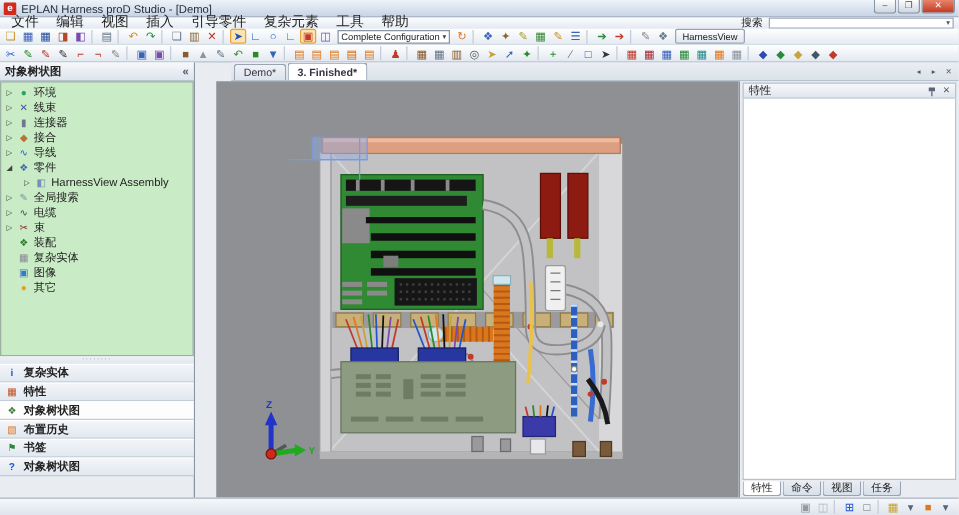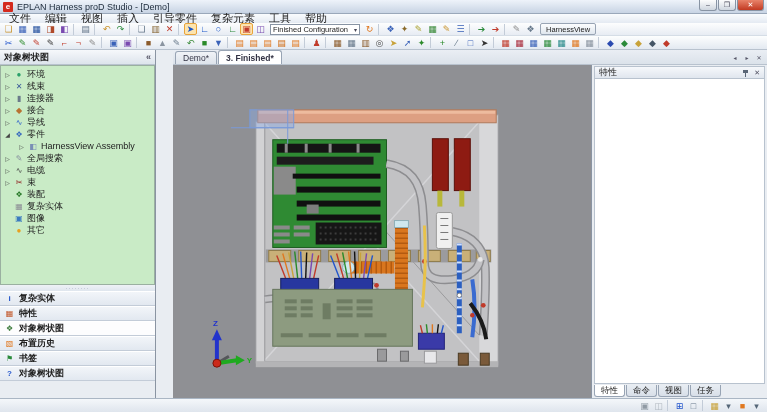--- a/index.html
+++ b/index.html
@@ -36,21 +36,21 @@
   .tree{flex:0 0 220px;background:#c9ebc6;border:1px solid #9ab0a0;overflow:hidden;padding-top:2px}
   .tree-row{height:12px;display:flex;align-items:center;gap:3px;font-size:9px;white-space:nowrap}
   .tree-exp{width:7px;font-size:6px;color:#444;text-align:center;flex:0 0 auto}
   .tree-ico{width:10px;font-size:8px;text-align:center;flex:0 0 auto}
   .splitter{height:6px;display:flex;align-items:center;justify-content:center;color:#88a;font-size:6px;letter-spacing:1px;background:linear-gradient(#eef2f6,#dfe6ee)}
   .section-btn{height:15px;display:flex;align-items:center;gap:4px;padding:0 4px;background:linear-gradient(#f2f5f9,#e2e8f0);border-top:1px solid #fff;border-bottom:1px solid #c3ccd8;font-weight:bold;font-size:9px}
   .section-btn.active{background:#fdfdfe}
   .section-ico{width:11px;height:11px;font-size:8px;display:flex;align-items:center;justify-content:center;font-weight:bold}
   .lp-filler{flex:1}
   
-  .tabstrip{position:absolute;left:173px;top:50px;right:0;height:15px;background:linear-gradient(#eaeef4,#dbe2ea);border-bottom:1px solid #b8c2ce;display:flex;align-items:flex-start;padding-left:2px}
+  .tabstrip{position:absolute;left:185px;top:50px;right:0;height:15px;background:linear-gradient(#eaeef4,#dbe2ea);border-bottom:1px solid #b8c2ce;display:flex;align-items:flex-start;padding-left:2px}
   .doc-tab{height:13px;padding:0 7px;font-size:8.5px;display:flex;align-items:center;background:linear-gradient(#f0f3f7,#dde3eb);border:1px solid #98a4b4;border-bottom:none;border-radius:3px 3px 0 0;margin-right:1px;color:#334;white-space:nowrap}
   .doc-tab.active{background:#fff;font-weight:bold;height:14px}
   .tabnav{margin-left:auto;display:flex;gap:2px;padding:0 3px;align-items:center;height:100%}
   .tabnav-btn{width:10px;height:9px;font-size:6px;display:flex;align-items:center;justify-content:center;color:#556}
   
   .viewport{position:absolute;left:173px;top:65px;width:418px;height:333px;background:#8f9094;overflow:hidden}
   
   .right-panel{position:absolute;left:591px;top:65px;right:0;bottom:14px;background:#e9edf2;border-left:1px solid #8a94a2;display:flex;flex-direction:column;padding:1px 2px 0 2px}
   .rp-header{height:13px;background:linear-gradient(#f6f8fb,#e0e6ee);border:1px solid #b8c2ce;display:flex;align-items:center;padding:0 4px;font-size:9px}
   .rp-tools{margin-left:auto;display:flex;gap:5px;align-items:center}
@@ -82,20 +82,27 @@
   <span style="display:flex">
       <span class="menu-item">文件</span>
       <span class="menu-item">编辑</span>
       <span class="menu-item">视图</span>
       <span class="menu-item">插入</span>
       <span class="menu-item">引导零件</span>
       <span class="menu-item">复杂元素</span>
       <span class="menu-item">工具</span>
       <span class="menu-item">帮助</span>
     </span>
+  <span class="search-wrap">
+    <span class="search-label">搜索</span>
+    <span class="search-box">
+        <span></span>
+        <span class="sarr">▾</span>
+      </span>
+  </span>
 </div>
 
 <div class="toolbar1">
   <span style="display:flex;gap:1px;align-items:center">
       <span class="tbicon" style="color: rgb(200, 146, 42);">❏</span>
       <span class="tbicon" style="color: rgb(58, 98, 184);">▦</span>
       <span class="tbicon" style="color: rgb(36, 80, 158);">▦</span>
       <span class="tbicon" style="color: rgb(176, 74, 42);">◨</span>
       <span class="tbicon" style="color: rgb(122, 74, 176);">◧</span>
       <span class="tbicon sep"></span>
@@ -109,21 +116,21 @@
       <span class="tbicon" style="color: rgb(192, 58, 42);">✕</span>
       <span class="tbicon sep"></span>
       <span class="tbicon active" style="color: rgb(26, 86, 200);">➤</span>
       <span class="tbicon" style="color: rgb(26, 86, 200);">∟</span>
       <span class="tbicon" style="color: rgb(26, 86, 200);">○</span>
       <span class="tbicon" style="color: rgb(42, 138, 58);">∟</span>
       <span class="tbicon active" style="color: rgb(192, 58, 42);">▣</span>
       <span class="tbicon" style="color: rgb(122, 74, 176);">◫</span>
     </span>
   <span class="combo">
-    <span class="val">Finished Configuration</span>
+    <span class="val">Complete Configuration</span>
     <span class="arr">▾</span>
   </span>
   <span style="display:flex;gap:1px;align-items:center">
       <span class="tbicon" style="color: rgb(224, 120, 32);">↻</span>
       <span class="tbicon sep"></span>
       <span class="tbicon" style="color: rgb(58, 98, 184);">❖</span>
       <span class="tbicon" style="color: rgb(138, 106, 42);">✦</span>
       <span class="tbicon" style="color: rgb(168, 160, 42);">✎</span>
       <span class="tbicon" style="color: rgb(58, 138, 58);">▦</span>
       <span class="tbicon" style="color: rgb(200, 146, 42);">✎</span>

